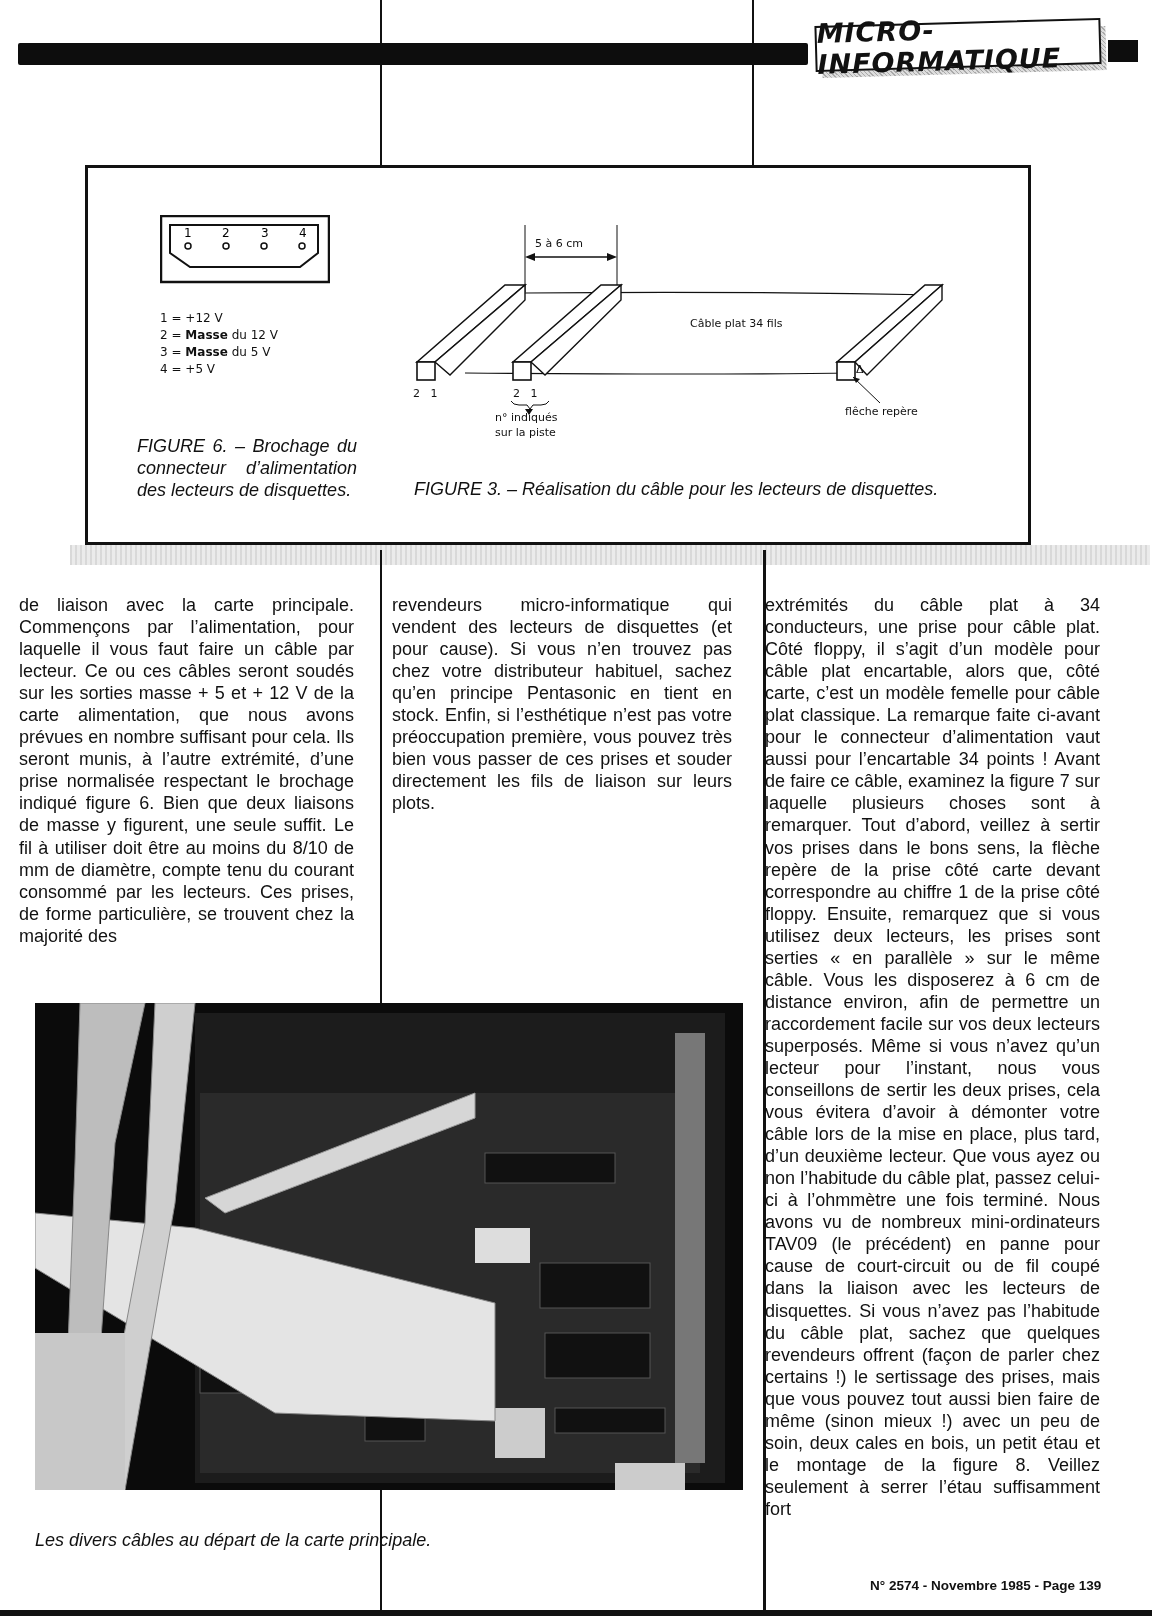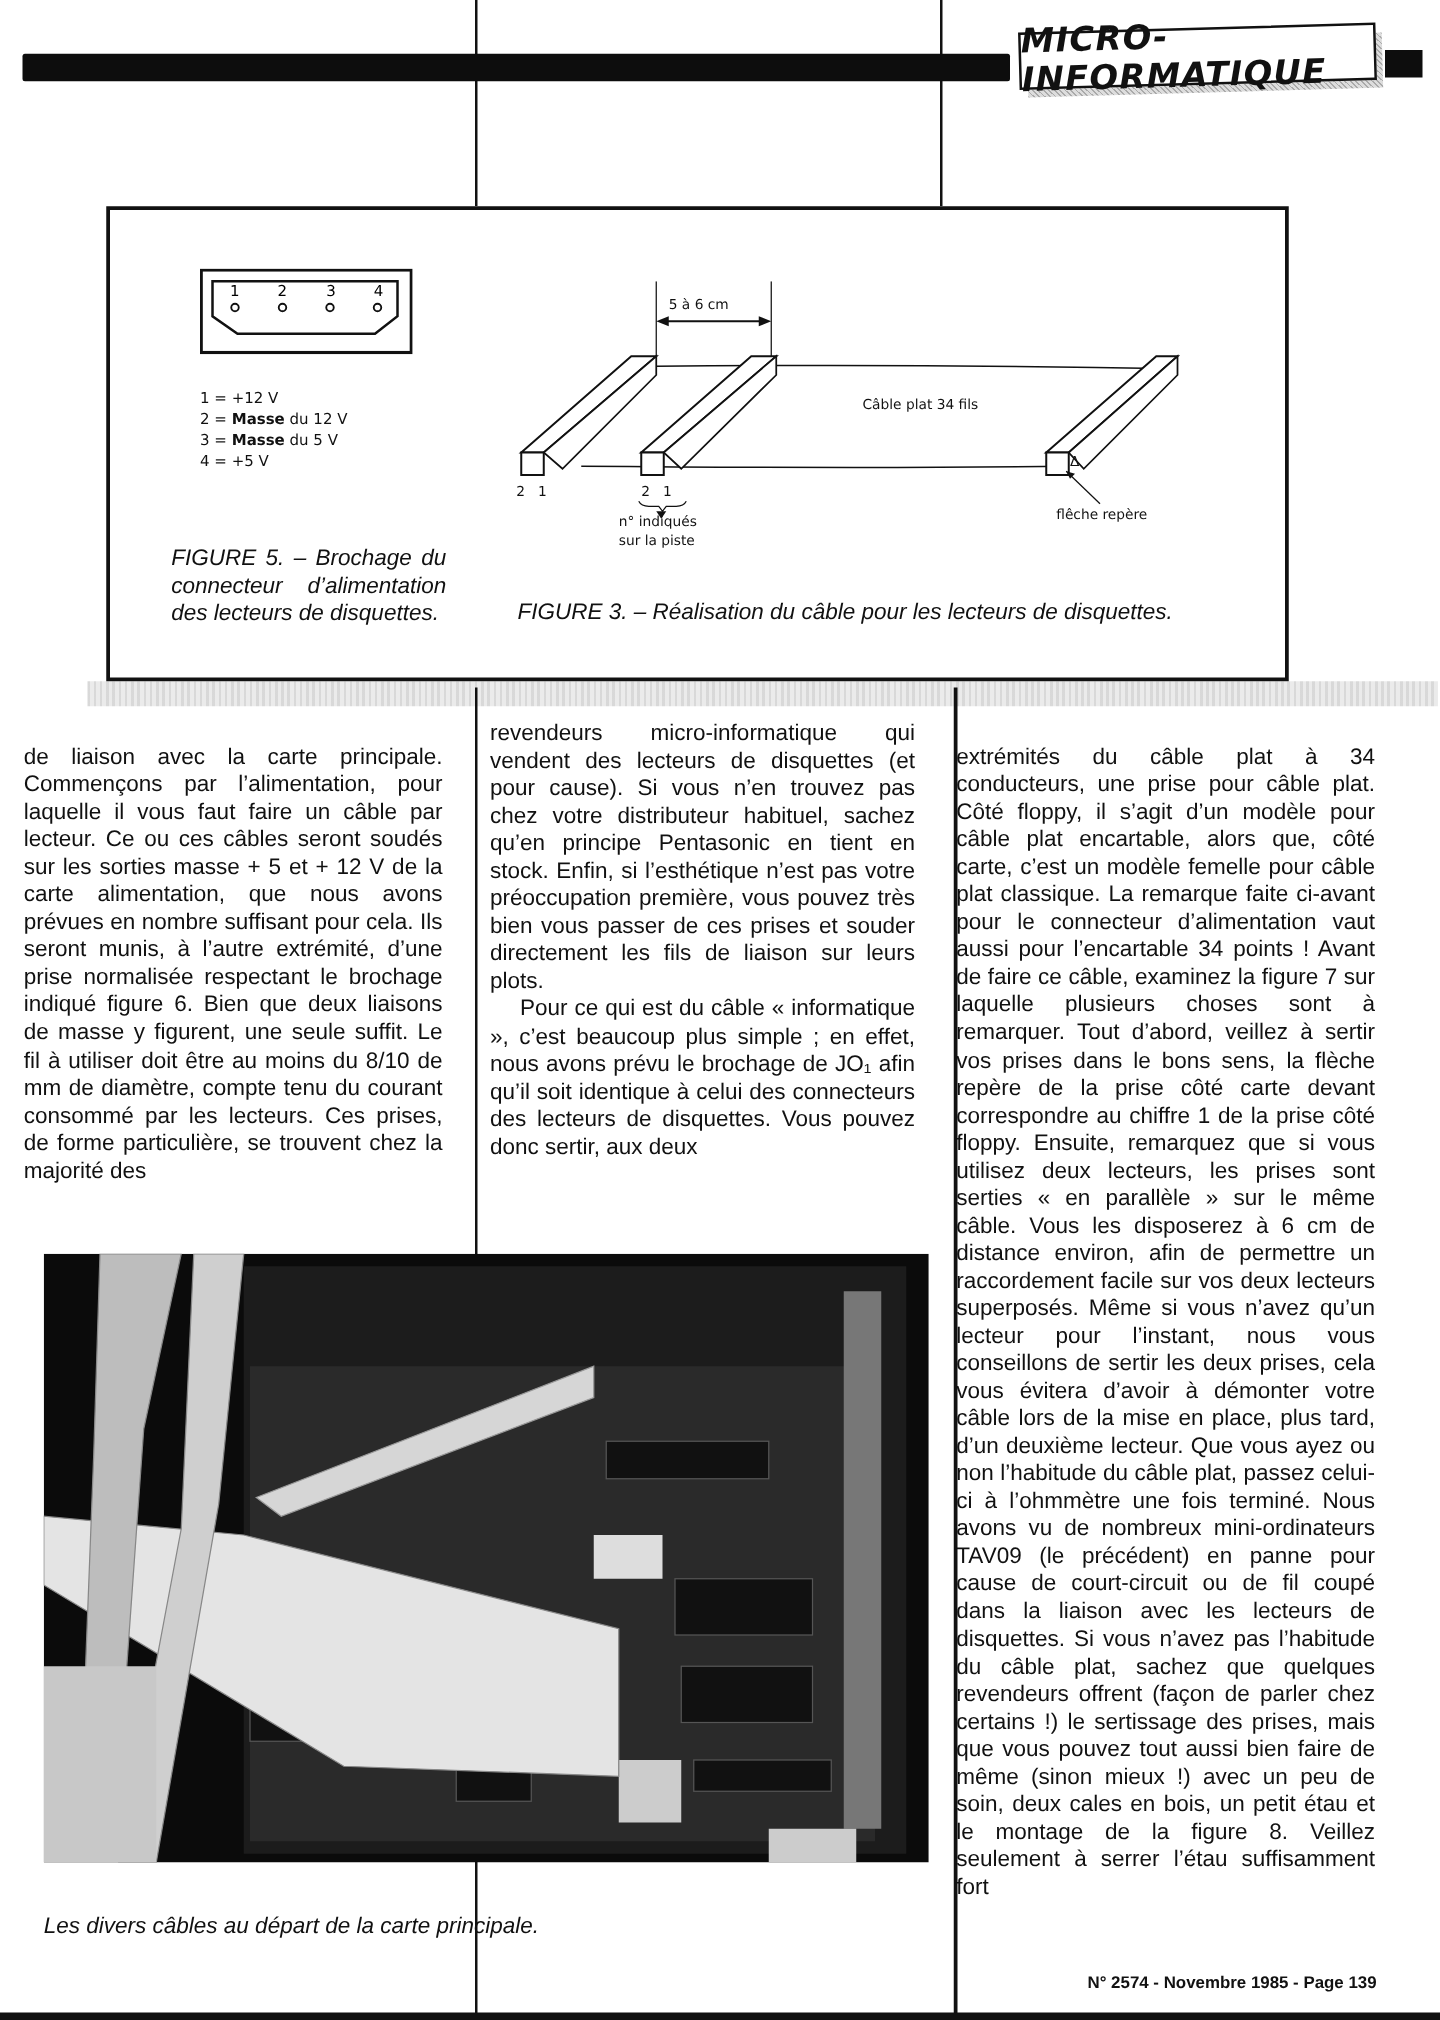--- a/index.html
+++ b/index.html
@@ -40,21 +40,21 @@
   .caption-7 { left: 414px; top: 478px; width: 530px; }
 
   .cable { position: absolute; left: 405px; top: 225px; width: 560px; height: 235px; }
   .cable text { font-family: "DejaVu Sans", sans-serif; font-size: 11px; fill: #111; }
 
   
   .col { position: absolute; font-size: 18px; line-height: 22.05px; text-align: justify; color: #111; }
   .col p { margin: 0; }
   .col p.indent { text-indent: 24px; }
   .col-1 { left: 19px; top: 594px; width: 335px; }
-  .col-2 { left: 392px; top: 575px; width: 340px; }
+  .col-2 { left: 392px; top: 594px; width: 340px; }
   .col-3 { left: 765px; top: 594px; width: 335px; }
 
   .photo { position: absolute; left: 35px; top: 1003px; width: 708px; height: 487px; }
   .photo-caption { position: absolute; left: 35px; top: 1530px; font-style: italic; font-size: 18px; color: #111; }
 
   .footer { position: absolute; left: 870px; top: 1578px; font-weight: bold; font-size: 13.5px; }
   .bottom-bar { position: absolute; left: 0; top: 1610px; width: 1152px; height: 6px; background: #111; }
 </style>
 </head>
 <body>
@@ -100,21 +100,21 @@
     <span class="bold">Masse</span>
     <span>du 5 V</span>
   </div>
   <div class="row">
     <span>4</span>
     <span>=</span>
     <span>+5 V</span>
   </div>
 </div>
 
-<div class="caption caption-6">FIGURE 5. – Brochage du connecteur d’alimentation des lecteurs de disquettes.</div>
+<div class="caption caption-6">FIGURE 6. – Brochage du connecteur d’alimentation des lecteurs de disquettes.</div>
 
 <svg class="cable" viewBox="0 0 560 235">
 
   <line x1="120" y1="0" x2="120" y2="67" stroke="#111" stroke-width="1"></line>
   <line x1="212" y1="0" x2="212" y2="67" stroke="#111" stroke-width="1"></line>
   <line x1="124" y1="32" x2="208" y2="32" stroke="#111" stroke-width="1.5"></line>
   <polygon points="120,32 130,28 130,36" fill="#111"></polygon>
   <polygon points="212,32 202,28 202,36" fill="#111"></polygon>
   <text x="130" y="22">5 à 6 cm</text>
 
@@ -154,21 +154,20 @@
 <div class="caption caption-7">FIGURE 3. – Réalisation du câble pour les lecteurs de disquettes.</div>
 
 <div class="rule rule-mid-1"></div>
 <div class="rule rule-mid-2"></div>
 
 <div class="col col-1">
   <p>de liaison avec la carte principale. Commençons par l’alimentation, pour laquelle il vous faut faire un câble par lecteur. Ce ou ces câbles seront soudés sur les sorties masse + 5 et + 12 V de la carte alimentation, que nous avons prévues en nombre suffisant pour cela. Ils seront munis, à l’autre extrémité, d’une prise normalisée respectant le brochage indiqué figure 6. Bien que deux liaisons de masse y figurent, une seule suffit. Le fil à utiliser doit être au moins du 8/10 de mm de diamètre, compte tenu du courant consommé par les lecteurs. Ces prises, de forme particulière, se trouvent chez la majorité des</p>
 </div>
 <div class="col col-2">
   <p>revendeurs micro-informatique qui vendent des lecteurs de disquettes (et pour cause). Si vous n’en trouvez pas chez votre distributeur habituel, sachez qu’en principe Pentasonic en tient en stock. Enfin, si l’esthétique n’est pas votre préoccupation première, vous pouvez très bien vous passer de ces prises et souder directement les fils de liaison sur leurs plots.</p>
-  <p class="indent">Pour ce qui est du câble « informatique », c’est beaucoup plus simple ; en effet, nous avons prévu le brochage de JO₁ afin qu’il soit identique à celui des connecteurs des lecteurs de disquettes. Vous pouvez donc sertir, aux deux</p>
 </div>
 <div class="col col-3">
   <p>extrémités du câble plat à 34 conducteurs, une prise pour câble plat. Côté floppy, il s’agit d’un modèle pour câble plat encartable, alors que, côté carte, c’est un modèle femelle pour câble plat classique. La remarque faite ci-avant pour le connecteur d’alimentation vaut aussi pour l’encartable 34 points ! Avant de faire ce câble, examinez la figure 7 sur laquelle plusieurs choses sont à remarquer. Tout d’abord, veillez à sertir vos prises dans le bons sens, la flèche repère de la prise côté carte devant correspondre au chiffre 1 de la prise côté floppy. Ensuite, remarquez que si vous utilisez deux lecteurs, les prises sont serties « en parallèle » sur le même câble. Vous les disposerez à 6 cm de distance environ, afin de permettre un raccordement facile sur vos deux lecteurs superposés. Même si vous n’avez qu’un lecteur pour l’instant, nous vous conseillons de sertir les deux prises, cela vous évitera d’avoir à démonter votre câble lors de la mise en place, plus tard, d’un deuxième lecteur. Que vous ayez ou non l’habitude du câble plat, passez celui-ci à l’ohmmètre une fois terminé. Nous avons vu de nombreux mini-ordinateurs TAV09 (le précédent) en panne pour cause de court-circuit ou de fil coupé dans la liaison avec les lecteurs de disquettes. Si vous n’avez pas l’habitude du câble plat, sachez que quelques revendeurs offrent (façon de parler chez certains !) le sertissage des prises, mais que vous pouvez tout aussi bien faire de même (sinon mieux !) avec un peu de soin, deux cales en bois, un petit étau et le montage de la figure 8. Veillez seulement à serrer l’étau suffisamment fort</p>
 </div>
 
 <svg class="photo" viewBox="0 0 708 487" preserveAspectRatio="none">
   <rect x="0" y="0" width="708" height="487" fill="#0b0b0b"></rect>
   <rect x="160" y="10" width="530" height="470" fill="#1c1c1c"></rect>
   <rect x="165" y="90" width="500" height="380" fill="#2a2a2a"></rect>
   <g fill="#111" stroke="#555" stroke-width="1">

